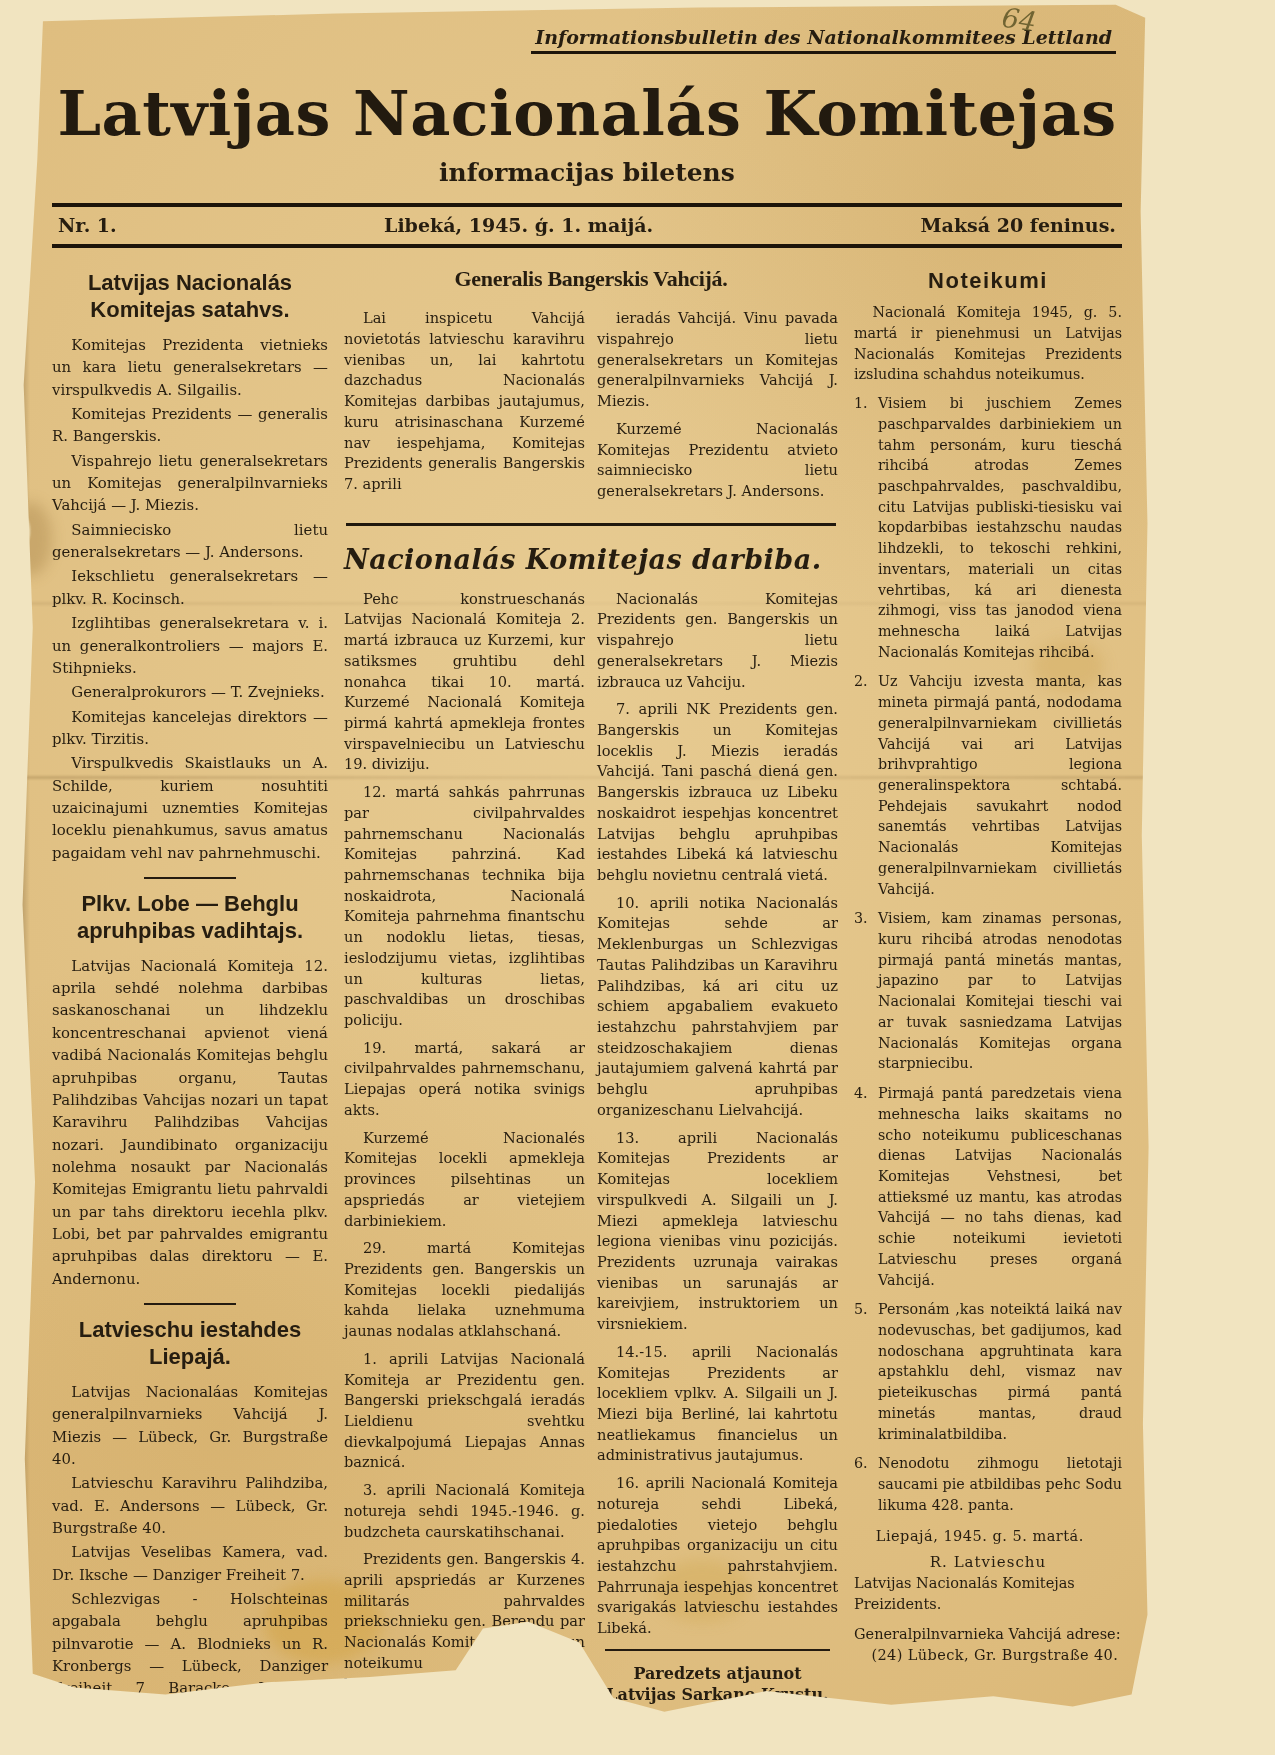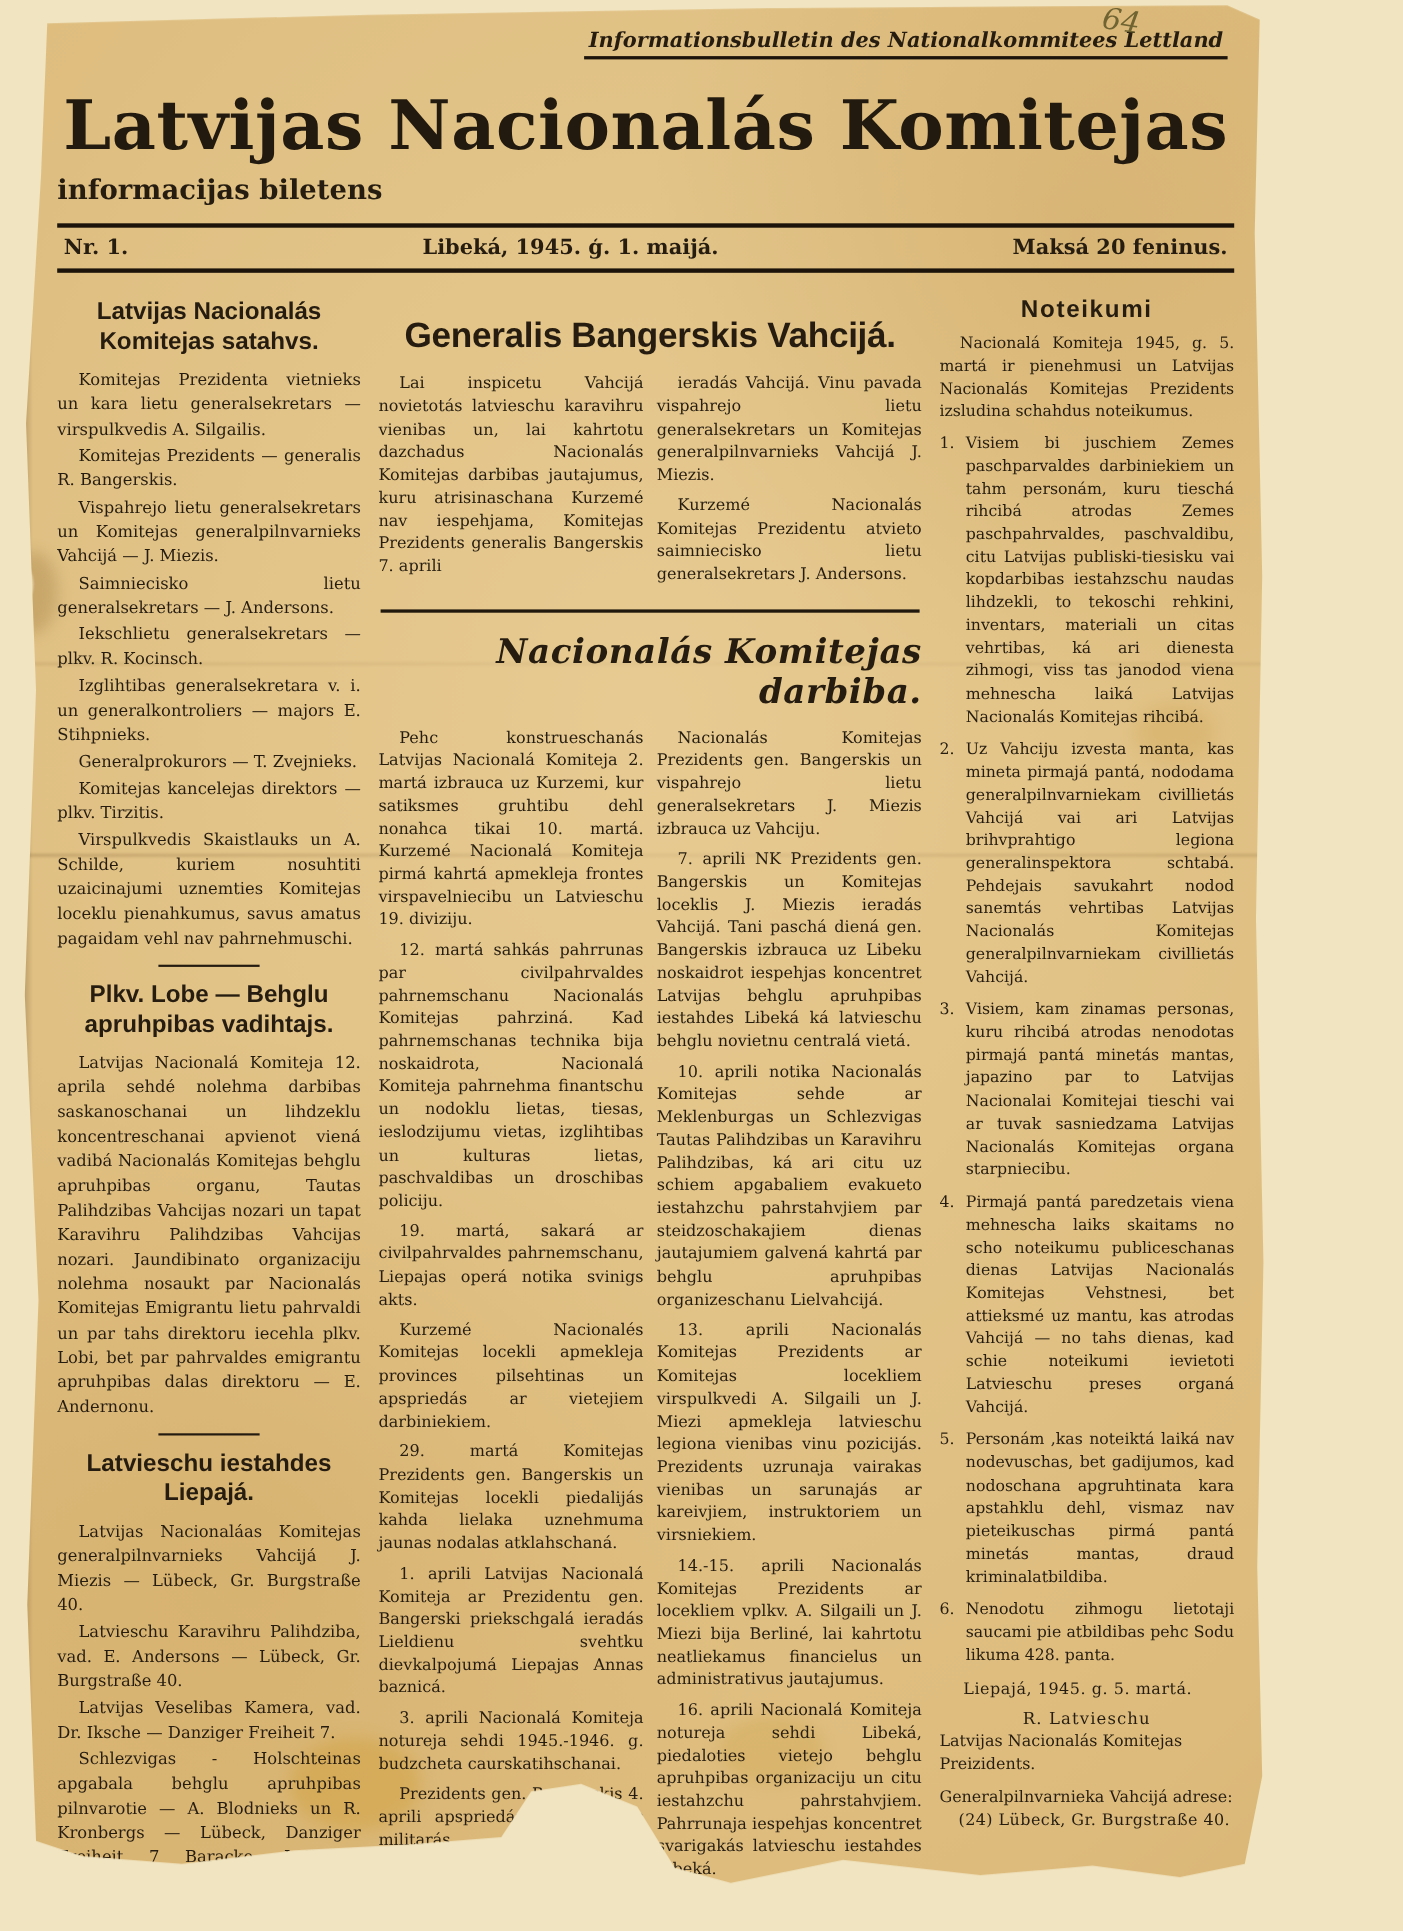--- a/index.html
+++ b/index.html
@@ -26,38 +26,38 @@
   .st4{left:1014px;top:636px;width:72px;height:52px;background:rgba(190,140,40,.18);}
   .notch{position:absolute;left:-16px;top:506px;width:28px;height:42px;background:#f1e4c0;border-radius:50%;filter:blur(1px);}
   .crease{position:absolute;left:0;right:0;height:3px;filter:blur(1px);pointer-events:none;
     background:linear-gradient(90deg, rgba(90,60,20,.20), rgba(90,60,20,.05) 55%, rgba(90,60,20,.16));}
   .content{position:absolute;inset:0;padding:22px 30px 0 34px;}
 
   .handwritten{position:absolute;top:0px;right:116px;font-style:italic;font-size:27px;color:#5d5526;transform:rotate(9deg);opacity:.85;}
   .tagline{width:fit-content;margin:0 6px 0 auto;font-style:italic;font-weight:bold;font-size:19px;
     border-bottom:3px solid #1d150b;padding:0 4px 3px;}
   .masthead{margin:26px 0 0;font-size:62px;line-height:1.1;font-weight:bold;text-align:center;color:#221a0f;letter-spacing:.5px;}
-  .masthead-sub{margin:10px 0 0;font-size:25px;font-weight:bold;text-align:left;}
+  .masthead-sub{margin:10px 0 0;font-size:25px;font-weight:bold;text-align:center;}
   .rule{height:4px;background:#1c140a;margin-top:16px;}
   .rule2{height:4px;background:#1c140a;}
   .dateline{display:flex;justify-content:space-between;align-items:baseline;font-weight:bold;font-size:19px;padding:7px 6px 8px;}
 
   .body-grid{display:grid;grid-template-columns:276px 1fr 268px;column-gap:16px;margin-top:18px;}
 
   
   .lc-heading{font-family:"Liberation Sans",sans-serif;font-weight:bold;font-size:22px;line-height:1.22;text-align:center;margin:4px 4px 10px;}
   .lc .para{font-size:14.9px;line-height:1.5;text-align:justify;text-indent:1.3em;margin:0 0 2px;}
   .sep{width:92px;height:2px;background:#241b10;margin:13px auto 12px;}
 
   
-  .a1-headline{font-family:Liberation Sans, sans-serif;font-weight:bold;font-size:32px;letter-spacing:-.3px;text-align:center;margin:20px 0 16px;}
+  .a1-headline{font-family:Liberation Serif, serif;font-weight:bold;font-size:22px;letter-spacing:-.3px;text-align:center;margin:0 0 16px;}
   .mid-cols{display:grid;grid-template-columns:1fr 1fr;column-gap:12px;}
   .mid .para{font-size:14.6px;line-height:1.42;text-align:justify;text-indent:1.3em;margin:0 0 7px;}
   .mid-rule{height:3px;background:#20180d;margin:14px 2px 18px;}
-  .a2-headline{font-weight:bold;font-style:italic;font-size:31px;text-align:right;letter-spacing:.5px;margin:16px 0 14px;}
+  .a2-headline{font-weight:bold;font-style:italic;font-size:27px;text-align:left;letter-spacing:.5px;margin:16px 0 14px;}
   .sub-rule{height:2px;background:#241b10;margin:10px 8px 13px;}
   .sub-heading{font-weight:bold;font-size:16px;line-height:1.3;text-align:center;margin:0 0 9px;}
 
   
   .rc-heading{font-family:"Liberation Sans",sans-serif;font-weight:bold;font-size:22px;letter-spacing:1.5px;text-align:center;margin:2px 0 8px;}
   .rc-subheading{font-weight:bold;font-size:14.6px;line-height:1.35;text-align:center;margin:0 0 8px;}
   .rc .intro{font-size:14.3px;line-height:1.45;text-align:justify;text-indent:1.3em;margin:0 0 8px;}
   .nitem{display:flex;font-size:14.3px;line-height:1.45;margin:0 0 9px;}
   .nnum{width:24px;flex:none;}
   .ntext{flex:1;text-align:justify;}

